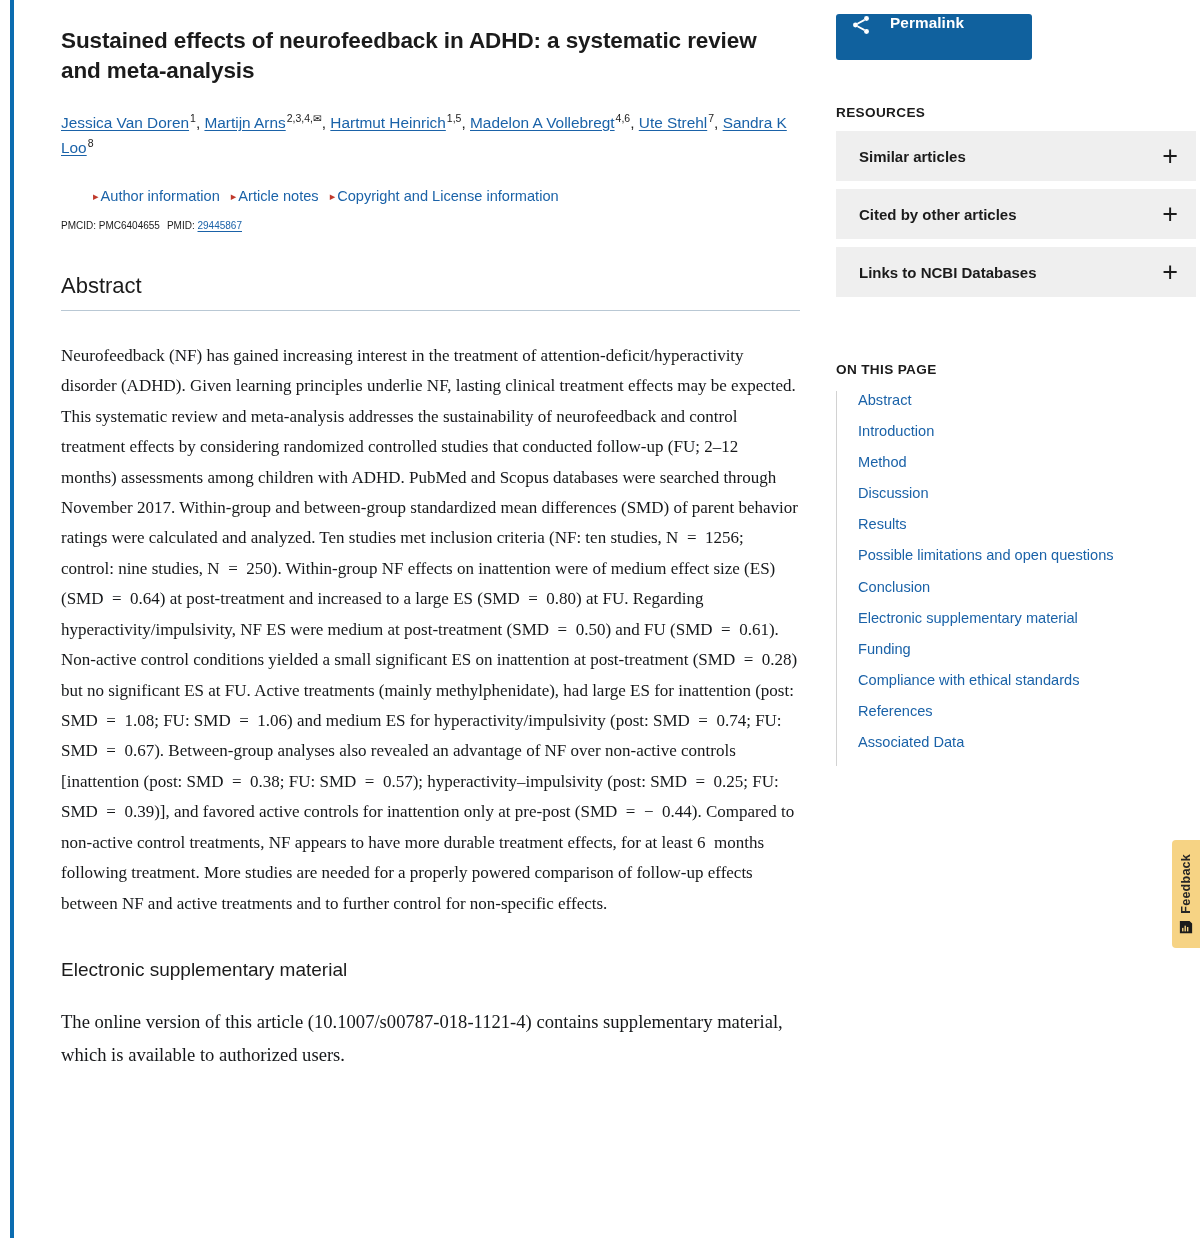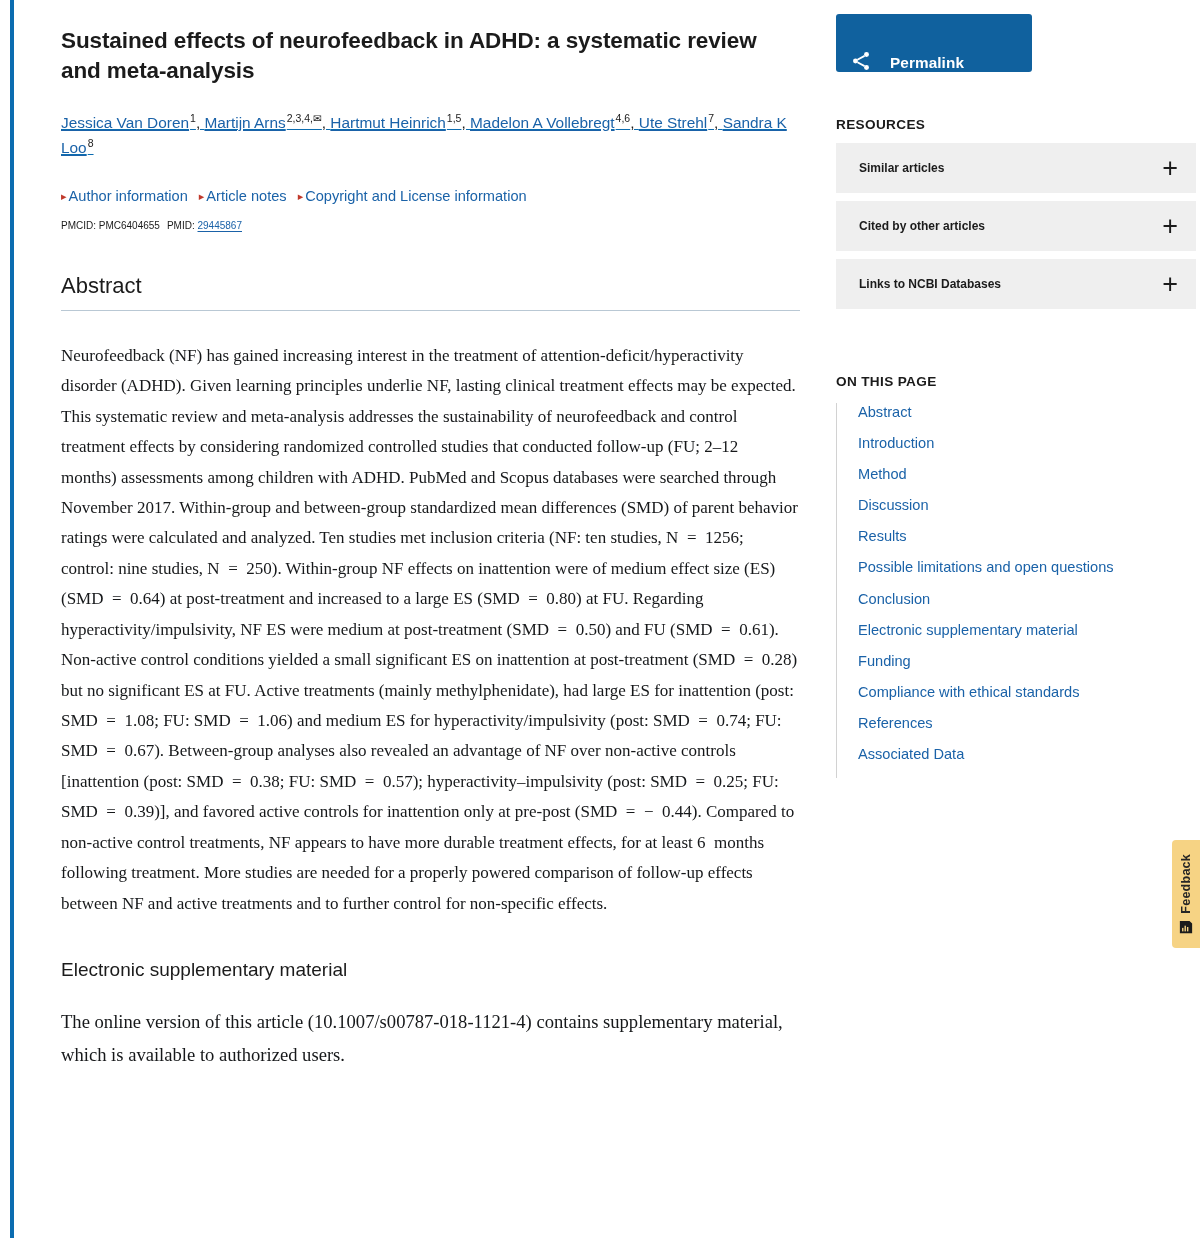--- a/index.html
+++ b/index.html
@@ -51,21 +51,20 @@
     margin: 8px 0 0 0;
     max-width: 715px;
   }
 
   
   .authors {
     margin-top: 24px;
     font-size: 15.4px;
     line-height: 1.63;
     color: #0b6cb0;
-    text-decoration: underline;
   }
   .authors a {
     color: #1a62a8;
     text-decoration: underline;
     text-underline-offset: 2px;
   }
   .authors sup {
     font-size: 10.5px;
     vertical-align: super;
     line-height: 0;
@@ -74,20 +73,21 @@
     padding-left: 1px;
   }
   .authors .sep { color: #1b1b1b; }
 
   
   .meta-links {
     margin-top: 26px;
     font-size: 14.6px;
     line-height: 1.5;
     color: #1a62a8;
+    margin-left: 32px;
   }
   .meta-links .arrow {
     color: #c0392b;
     font-size: 11px;
     padding-right: 2px;
     vertical-align: 1px;
   }
   .meta-links .mlink {
     color: #1a62a8;
     cursor: pointer;
@@ -146,23 +146,23 @@
     font-size: 18.6px;
     line-height: 1.79;
     color: #16181a;
     margin-top: 32px;
     max-width: 760px;
   }
 
   
   .permalink-btn {
     display: flex;
-    align-items: flex-end;
+    align-items: flex-start;
     width: 196px;
-    height: 58px;
+    height: 46px;
     background: #10619e;
     border: none;
     border-radius: 3px;
     cursor: pointer;
     padding: 0 14px;
     margin-left: 7px;
     margin-top: 4px;
   }
   .permalink-btn .share-ico {
     width: 22px; height: 22px;
@@ -194,21 +194,21 @@
     display: flex;
     align-items: center;
     justify-content: space-between;
     height: 50px;
     background: #efefef;
     padding: 0 18px 0 23px;
     margin-bottom: 8px;
     cursor: pointer;
   }
   .acc-row .acc-label {
-    font-size: 12px;
+    font-size: 15px;
     font-weight: bold;
     color: #1b1b1b;
   }
   .acc-row .plus {
     font-size: 27px;
     line-height: 1;
     color: #1b1b1b;
     font-weight: 300;
   }
 

